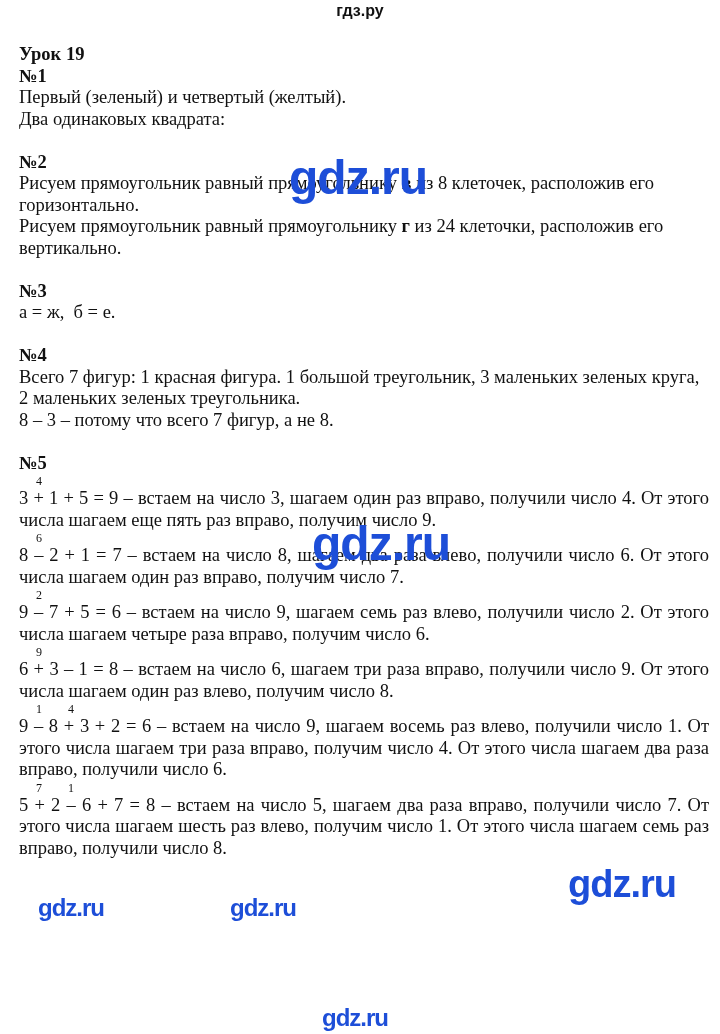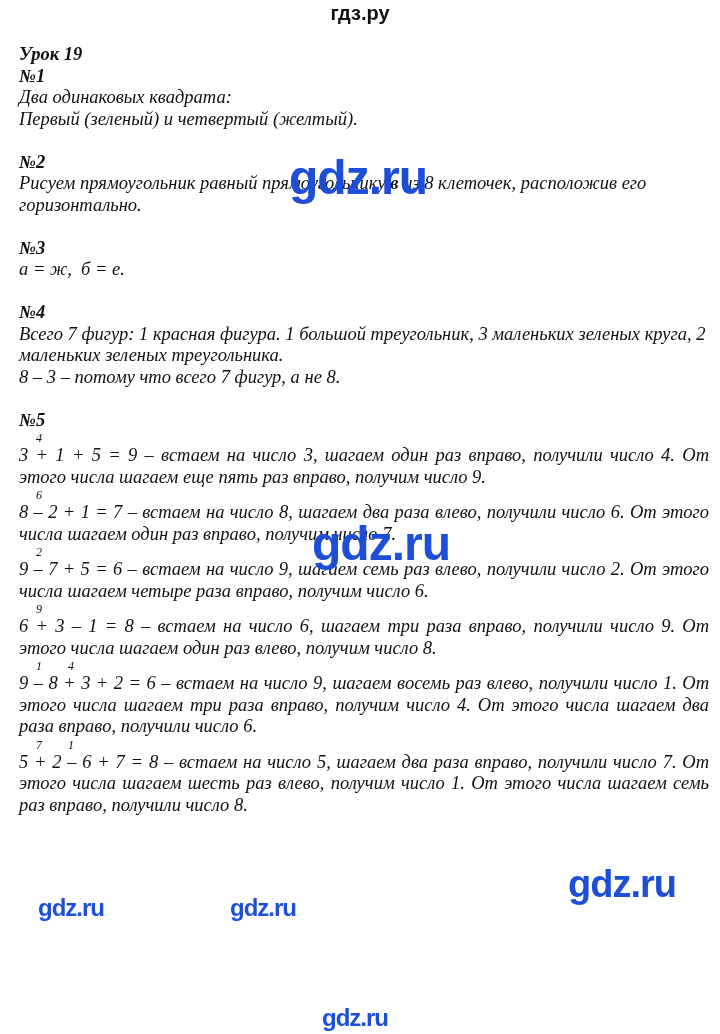--- a/index.html
+++ b/index.html
@@ -1,47 +1,50 @@
 <!DOCTYPE html>
 <html><head>
 <meta charset="utf-8">
 <style>
   html, body { margin: 0; padding: 0; background: #ffffff; }
   body { width: 720px; height: 1034px; position: relative; overflow: hidden; color: #111; }
   .header { position: absolute; left: 0; top: 2px; width: 720px; text-align: center;
-    font-family: "Liberation Sans", sans-serif; font-weight: bold; font-size: 20px; color: #111; }
+    font-family: "Liberation Sans", sans-serif; font-weight: bold; font-size: 16px; color: #111; }
   .doc { position: absolute; left: 19px; top: 44px; width: 690px;
-    font-family: "Liberation Serif", serif; font-size: 18.5px; line-height: 21.5px; color: #111; font-style: italic; }
+    font-family: "Liberation Serif", serif; font-size: 18.5px; line-height: 21.5px; color: #111; }
   .doc p { margin: 0; }
   .title, .num { font-weight: bold; }
   .gap { height: 21.5px; }
   .sup { font-size: 12px; line-height: 14px; height: 14px; position: relative; }
   .sup span { position: absolute; top: 0; }
   .justify { text-align: justify; text-align-last: left; }
   .wm { position: absolute; font-family: "Liberation Sans", sans-serif; font-weight: bold; color: #1d4ed8; letter-spacing: -1px; }
   .wm-big { font-size: 48px; }
   .wm-mid { font-size: 38px; }
   .wm-small { font-size: 24px; }
 </style>
 </head>
 <body>
 
 <div class="header">гдз.ру</div>
 
 <div class="doc">
   <p class="title">Урок 19</p>
 
   <p class="num">№1</p>
+  <p>Первый (зеленый) и четвертый (желтый).</p>
   <p>Два одинаковых квадрата:</p>
-  <p>Первый (зеленый) и четвертый (желтый).</p>
   <div class="gap"></div>
 
   <p class="num">№2</p>
   <p>
     <span>Рисуем прямоугольник равный прямоугольнику </span><b>в</b><span> из 8 клеточек, расположив его горизонтально.</span>
+  </p>
+  <p>
+    <span>Рисуем прямоугольник равный прямоугольнику </span><b>г</b><span> из 24 клеточки, расположив его вертикально.</span>
   </p>
   <div class="gap"></div>
 
   <p class="num">№3</p>
   <p style="white-space:pre;">а = ж,  б = е.</p>
   <div class="gap"></div>
 
   <p class="num">№4</p>
   <p>Всего 7 фигур: 1 красная фигура. 1 большой треугольник, 3 маленьких зеленых круга, 2 маленьких зеленых треугольника.</p>
   <p>8 – 3 – потому что всего 7 фигур, а не 8.</p>

